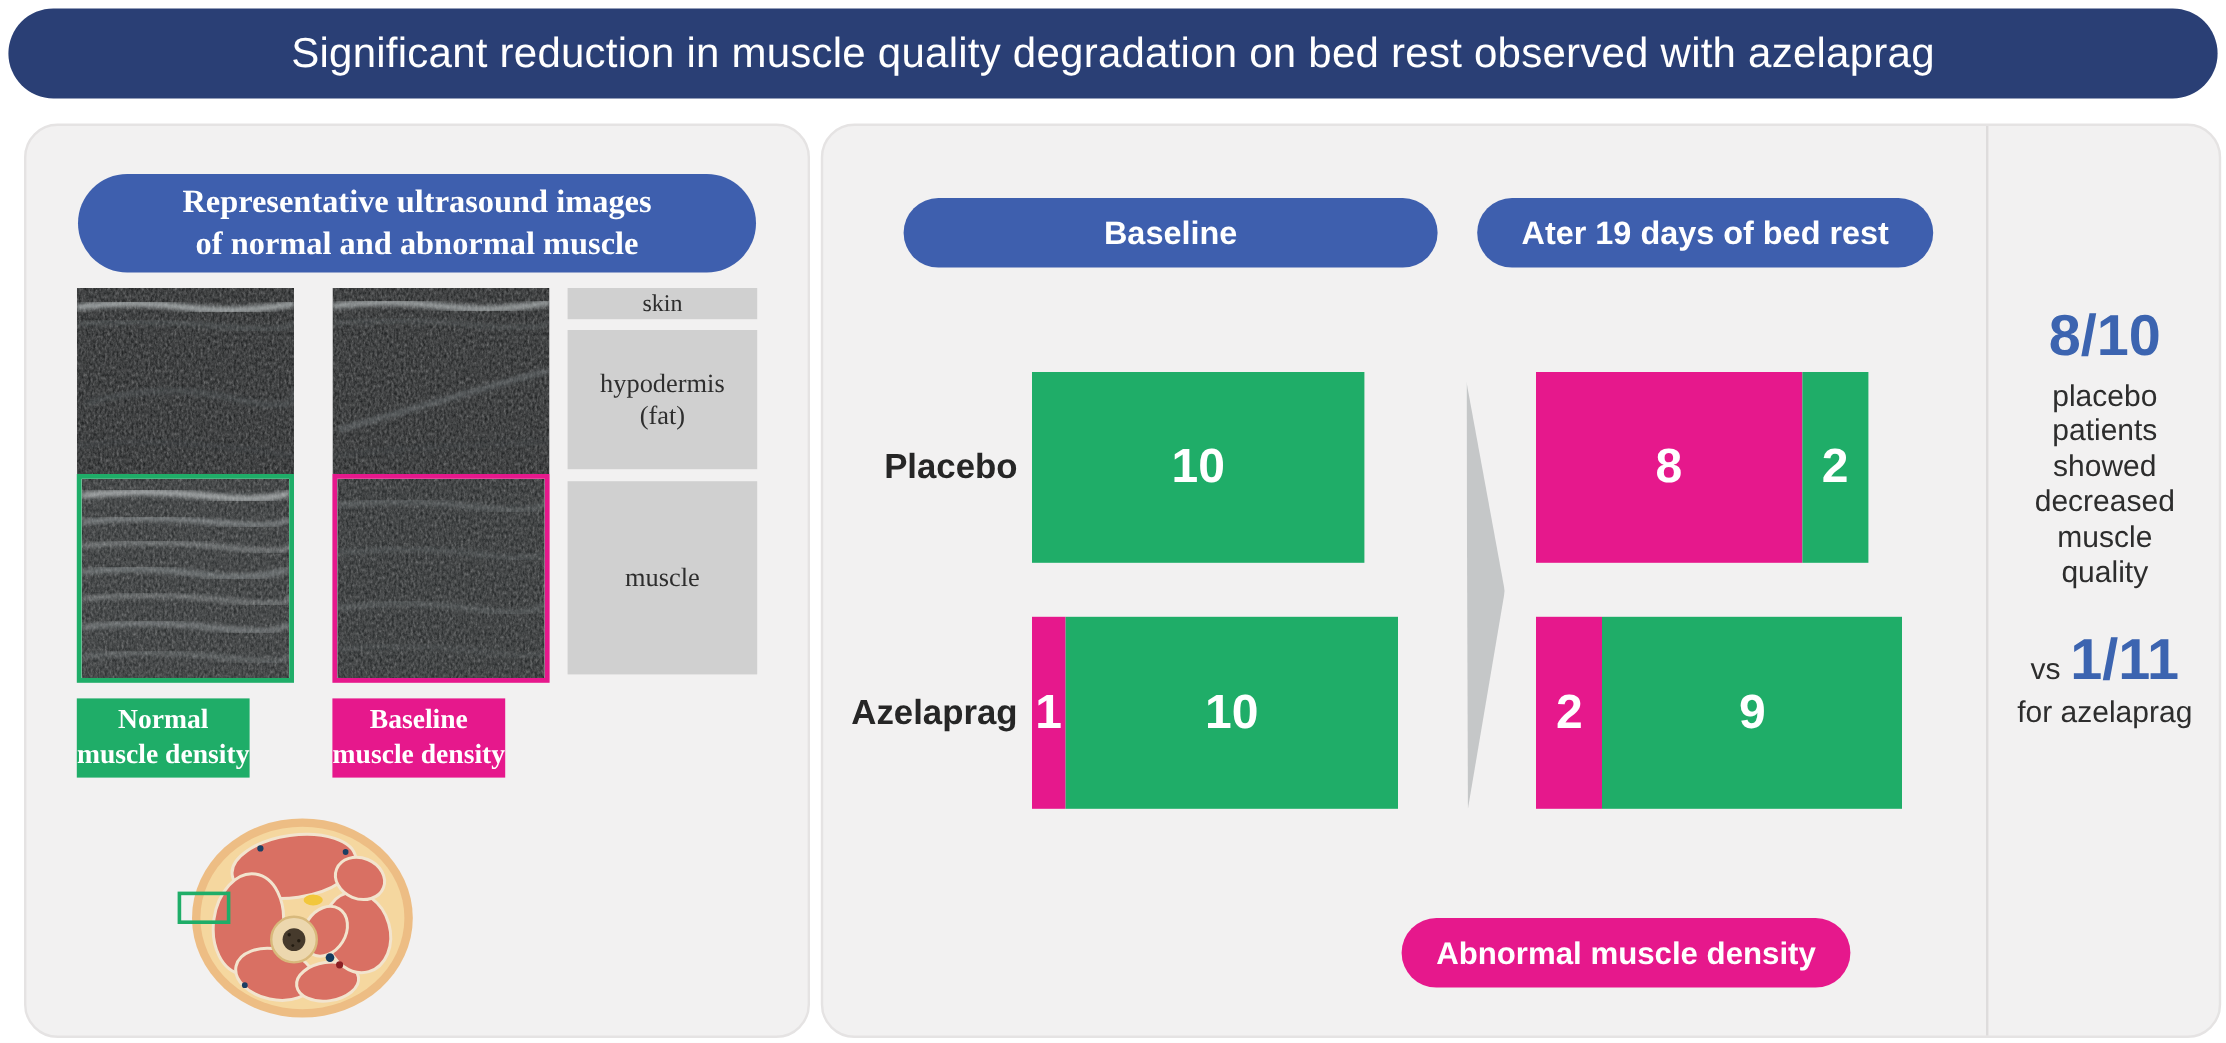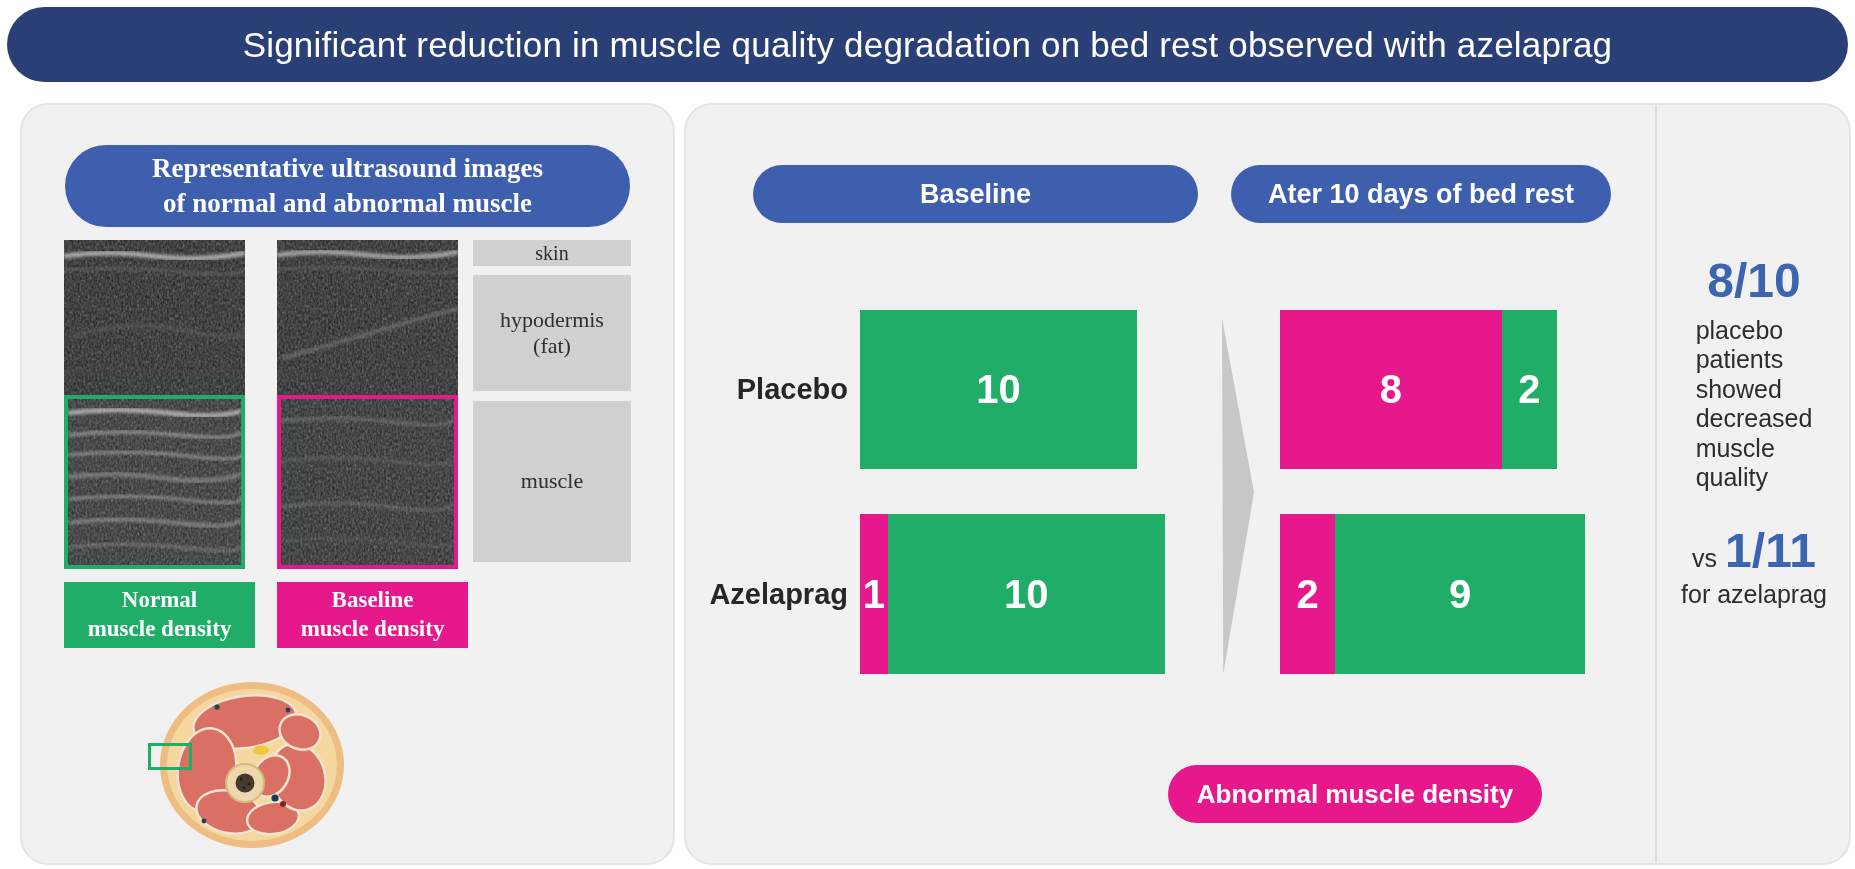--- a/index.html
+++ b/index.html
@@ -42,21 +42,21 @@
   .layer-box {
     position:absolute; left:451px; width:158px; background:#d0d0d0;
     display:flex; flex-direction:column; align-items:center; justify-content:center;
     color:#2e2e2e; font-size:22px; font-weight:500; line-height:1.2; text-align:center;
   }
   .layer-skin   { top:135px; height:26px; font-size:20px; }
   .layer-hypo   { top:170px; height:116px; }
   .layer-muscle { top:296px; height:161px; }
 
   .us-legend {
-    position:absolute; top:477px; width:191px; height:66px;
+    position:absolute; top:477px; width:144px; height:66px;
     display:flex; flex-direction:column; align-items:center; justify-content:center;
     color:#fff; font-weight:700; font-size:23px; line-height:1.25; text-align:center;
   }
   .us-legend.normal   { left:42px;  background:#1fad68; }
   .us-legend.abnormal { left:255px; background:#e6188c; }
 
   .cross-section { position:absolute; left:135px; top:575px; width:190px; height:170px; }
   .roi-rect {
     position:absolute; left:126px; top:638px; width:44px; height:27px;
     border:3px solid #1fad68; background:transparent;
@@ -101,21 +101,21 @@
     color:#fff; font-weight:700; font-size:26px;
   }
   .chart-legend-pill.normal   { left:102px; width:344px; background:#1fad68; }
   .chart-legend-pill.abnormal { left:482px; width:374px; background:#e6188c; }
 
   .divider { position:absolute; left:969px; top:0; width:2px; height:100%; background:#dedcdc; }
 
   .stats {
     position:absolute; left:975px; top:0; width:186px; height:100%;
     display:flex; flex-direction:column; align-items:center;
-    padding-top:150px; 
+    padding-top:150px; text-align:center;
   }
   .stat-ratio { color:#3c64b0; font-weight:700; font-size:48px; line-height:1.1; }
   .stat-desc  { margin-top:8px; color:#2d2d2d; font-size:25px; font-weight:500; line-height:1.18; }
   .stat-vs-row { margin-top:32px; display:flex; align-items:baseline; gap:8px; }
   .stat-vs { color:#2d2d2d; font-size:25px; font-weight:500; }
   .stat-for { margin-top:2px; color:#2d2d2d; font-size:25px; font-weight:500; }
 </style>
 </head>
 <body>
 
@@ -241,21 +241,21 @@
     </div>
     <div class="roi-rect"></div>
   </div>
 
   <div class="panel panel-right">
 
     <div class="rp-pill baseline">
       <span>Baseline</span>
     </div>
     <div class="rp-pill after">
-      <span>Ater 10 days of bed rest</span>
+      <span>Ater 19 days of bed rest</span>
     </div>
 
     <div class="row-label placebo">Placebo</div>
     <div class="row-label azelaprag">Azelaprag</div>
 
     <div class="bar bar-r0-baseline" style="width: 277px;">
         <div class="seg seg-normal" style="flex-grow: 10; flex-basis: 0px;">
           <span>10</span>
         </div>
       </div>

